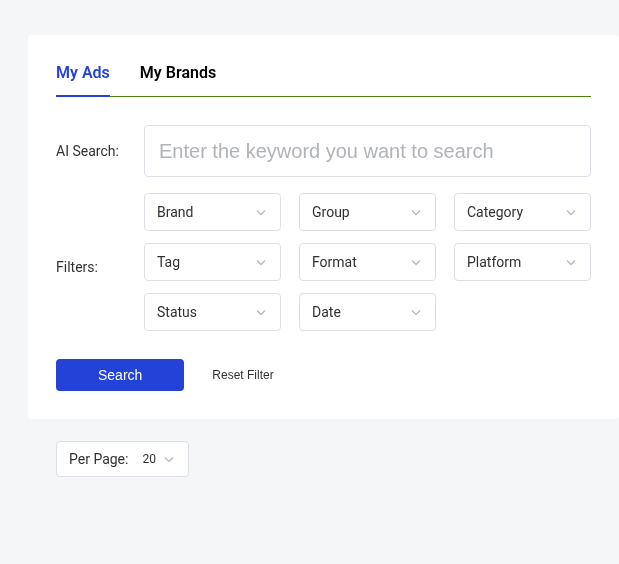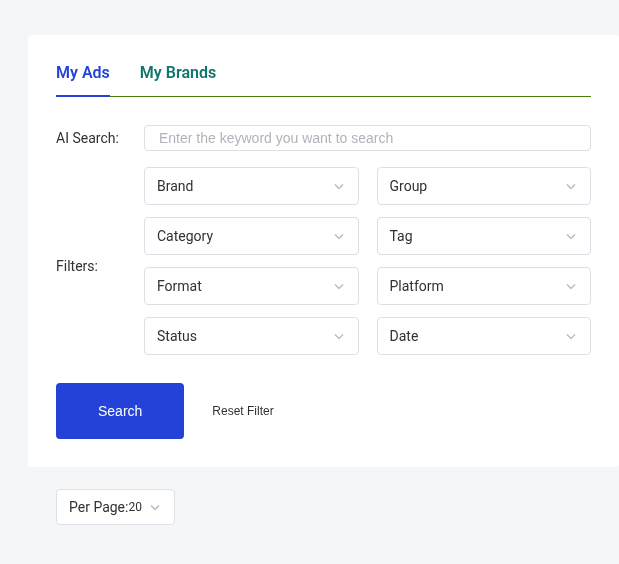--- a/index.html
+++ b/index.html
@@ -24,21 +24,21 @@
     .tabs {
       display: flex;
       border-bottom: 1px solid #4d7c0f;
       margin-bottom: 28px;
     }
     .tab {
       padding: 0 0 14px 0;
       margin-right: 30px;
       font-size: 16px;
       font-weight: 600;
-      color: #0f766e;
+      color: #000000;
       cursor: pointer;
       position: relative;
     }
     .tab.active {
       color: #2442d7;
     }
     .tab.active::after {
       content: "";
       position: absolute;
       left: 0;
@@ -53,38 +53,38 @@
       margin-bottom: 16px;
     }
     .row-label {
       width: 88px;
       font-size: 14px;
       color: #303133;
       flex-shrink: 0;
     }
     .search-input {
       flex: 1;
-      height: 26px;
+      height: 52px;
       border: 1px solid #dcdfe6;
       border-radius: 4px;
       padding: 0 14px;
-      font-size: 14px;
+      font-size: 20px;
       color: #606266;
       background: #fff;
     }
     .search-input::placeholder {
       color: #b0b3ba;
     }
     .filters-wrap {
       display: flex;
       align-items: center;
     }
     .filters-grid {
       display: grid;
-      grid-template-columns: 1fr 1fr;
+      grid-template-columns: 1fr 1fr 1fr;
       gap: 12px 18px;
       flex: 1;
     }
     .select {
       height: 38px;
       border: 1px solid #dcdfe6;
       border-radius: 4px;
       padding: 0 12px;
       display: flex;
       align-items: center;
@@ -108,21 +108,21 @@
       display: flex;
       align-items: center;
       margin-top: 28px;
       gap: 28px;
     }
     .btn-primary {
       background: #2442d7;
       color: #fff;
       border: none;
       border-radius: 4px;
-      height: 56px;
+      height: 32px;
       padding: 0 42px;
       font-size: 14px;
       cursor: pointer;
     }
     .btn-text {
       background: none;
       border: none;
       color: #303133;
       font-size: 12px;
       cursor: pointer;
@@ -133,21 +133,21 @@
       align-items: center;
       border: 1px solid #dcdfe6;
       border-radius: 4px;
       background: #fff;
       height: 36px;
       padding: 0 12px;
     }
     .per-page-label {
       font-size: 14px;
       color: #303133;
-      margin-right: 0;
+      margin-right: 14px;
     }
     .per-page-value {
       font-size: 12px;
       color: #303133;
       margin-right: 6px;
     }
   </style>
 </head>
 <body>
 

